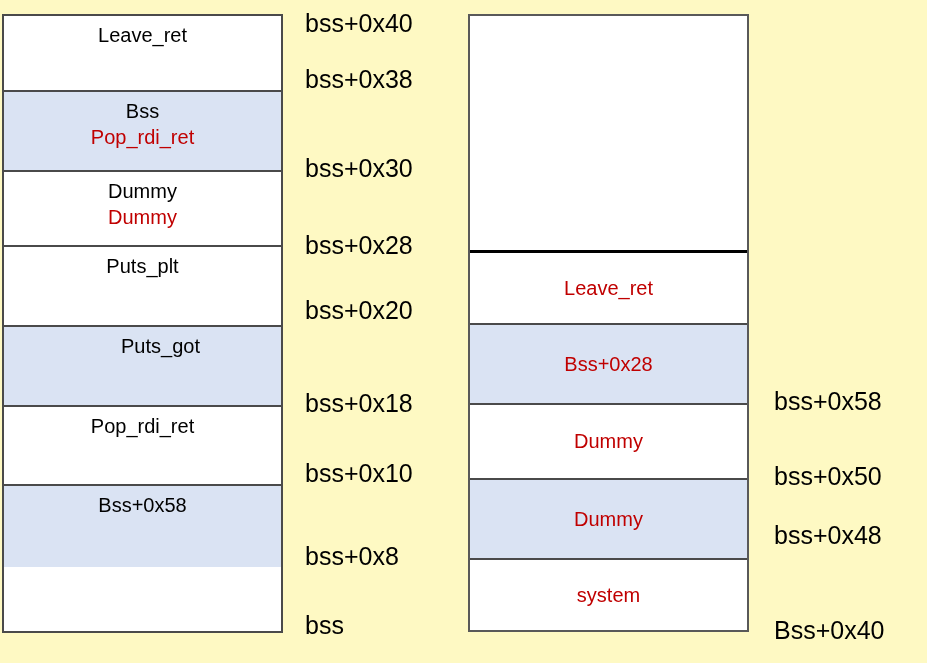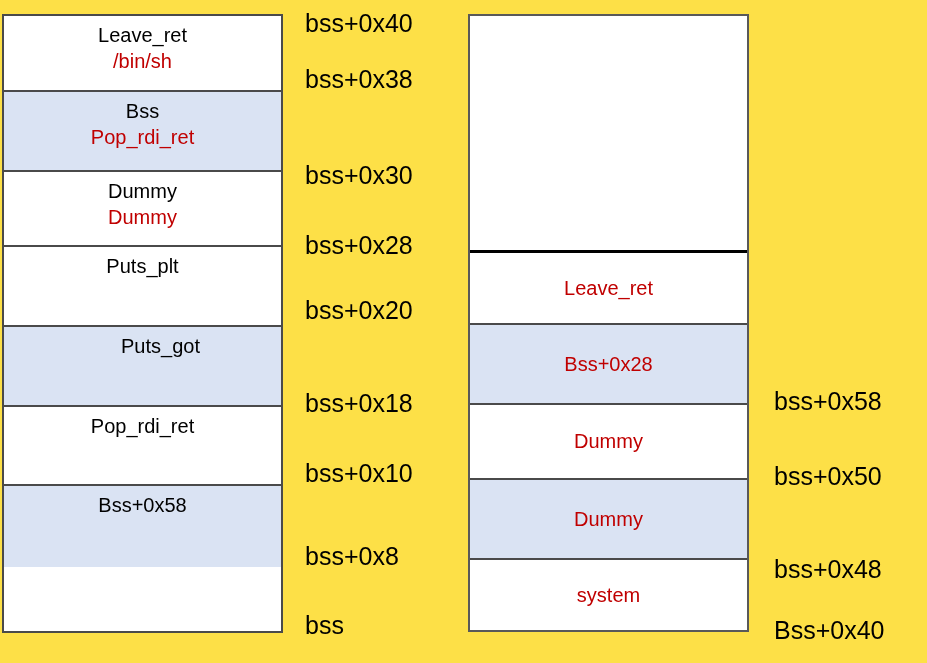--- a/index.html
+++ b/index.html
@@ -1,20 +1,20 @@
 <!DOCTYPE html>
 <html><head>
 <meta charset="utf-8">
 <style>
   html, body { margin: 0; padding: 0; background: #ffffff; }
   #canvas {
     position: relative;
     width: 927px;
     height: 663px;
-    background: #fde047;
+    background: #fef9c3;
     font-family: "Liberation Sans", "DejaVu Sans", sans-serif;
     color: #000000;
     overflow: hidden;
   }
 
   
   .stack-table {
     position: absolute;
     left: 2px;
     top: 14px;
@@ -98,21 +98,20 @@
   .pivot-box .pcell:nth-child(6) { flex: 1; }
 </style>
 </head>
 <body>
 
 <div id="canvas">
 
   <div class="stack-table">
     <div class="cell">
       <span class="line1">Leave_ret</span>
-      <span class="line2">/bin/sh</span>
     </div>
     <div class="cell hl">
       <span class="line1">Bss</span>
       <span class="line2">Pop_rdi_ret</span>
     </div>
     <div class="cell">
       <span class="line1">Dummy</span>
       <span class="line2">Dummy</span>
     </div>
     <div class="cell">
@@ -124,21 +123,21 @@
     <div class="cell">
       <span class="line1">Pop_rdi_ret</span>
     </div>
     <div class="cell hl">
       <span class="line1">Bss+0x58</span>
     </div>
   </div>
 
   <div class="addr mid-addr" style="top:10px">bss+0x40</div>
   <div class="addr mid-addr" style="top:66px">bss+0x38</div>
-  <div class="addr mid-addr" style="top:162px">bss+0x30</div>
+  <div class="addr mid-addr" style="top:155px">bss+0x30</div>
   <div class="addr mid-addr" style="top:232px">bss+0x28</div>
   <div class="addr mid-addr" style="top:297px">bss+0x20</div>
   <div class="addr mid-addr" style="top:390px">bss+0x18</div>
   <div class="addr mid-addr" style="top:460px">bss+0x10</div>
   <div class="addr mid-addr" style="top:543px">bss+0x8</div>
   <div class="addr mid-addr" style="top:612px">bss</div>
 
   <div class="pivot-box">
     <div class="pivot-spacer"></div>
     <div class="pcell">
@@ -153,16 +152,16 @@
     <div class="pcell hl">
       <span>Dummy</span>
     </div>
     <div class="pcell">
       <span>system</span>
     </div>
   </div>
 
   <div class="addr right-addr" style="top:388px">bss+0x58</div>
   <div class="addr right-addr" style="top:463px">bss+0x50</div>
-  <div class="addr right-addr" style="top:556px">bss+0x48</div>
+  <div class="addr right-addr" style="top:522px">bss+0x48</div>
   <div class="addr right-addr" style="top:617px">Bss+0x40</div>
 
 </div>
 
 </body></html>

